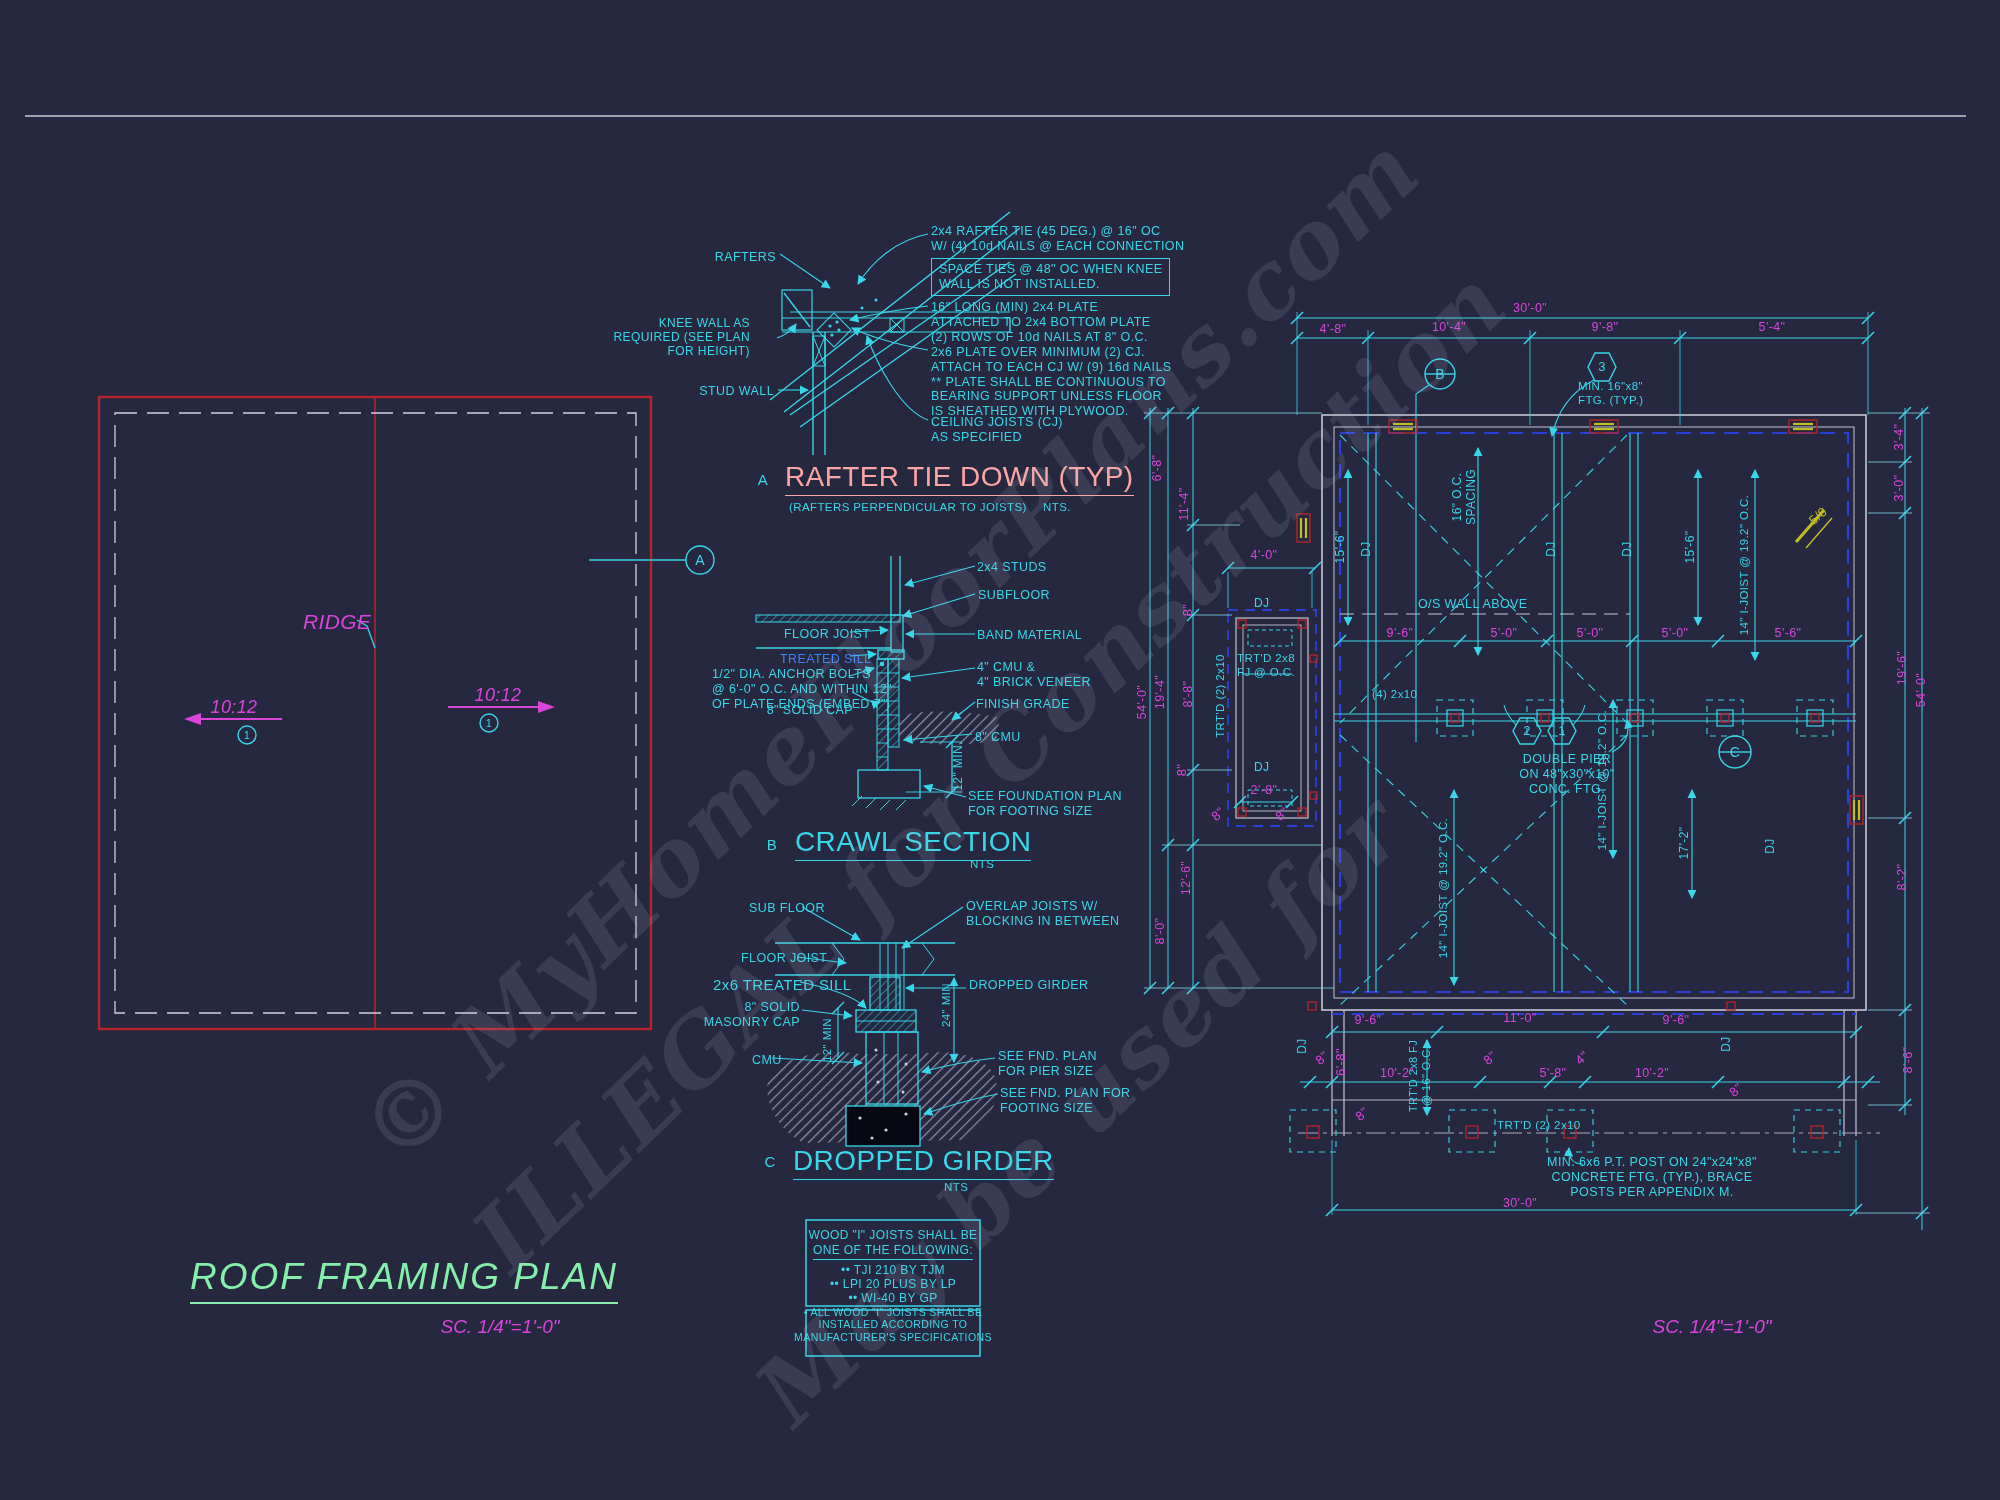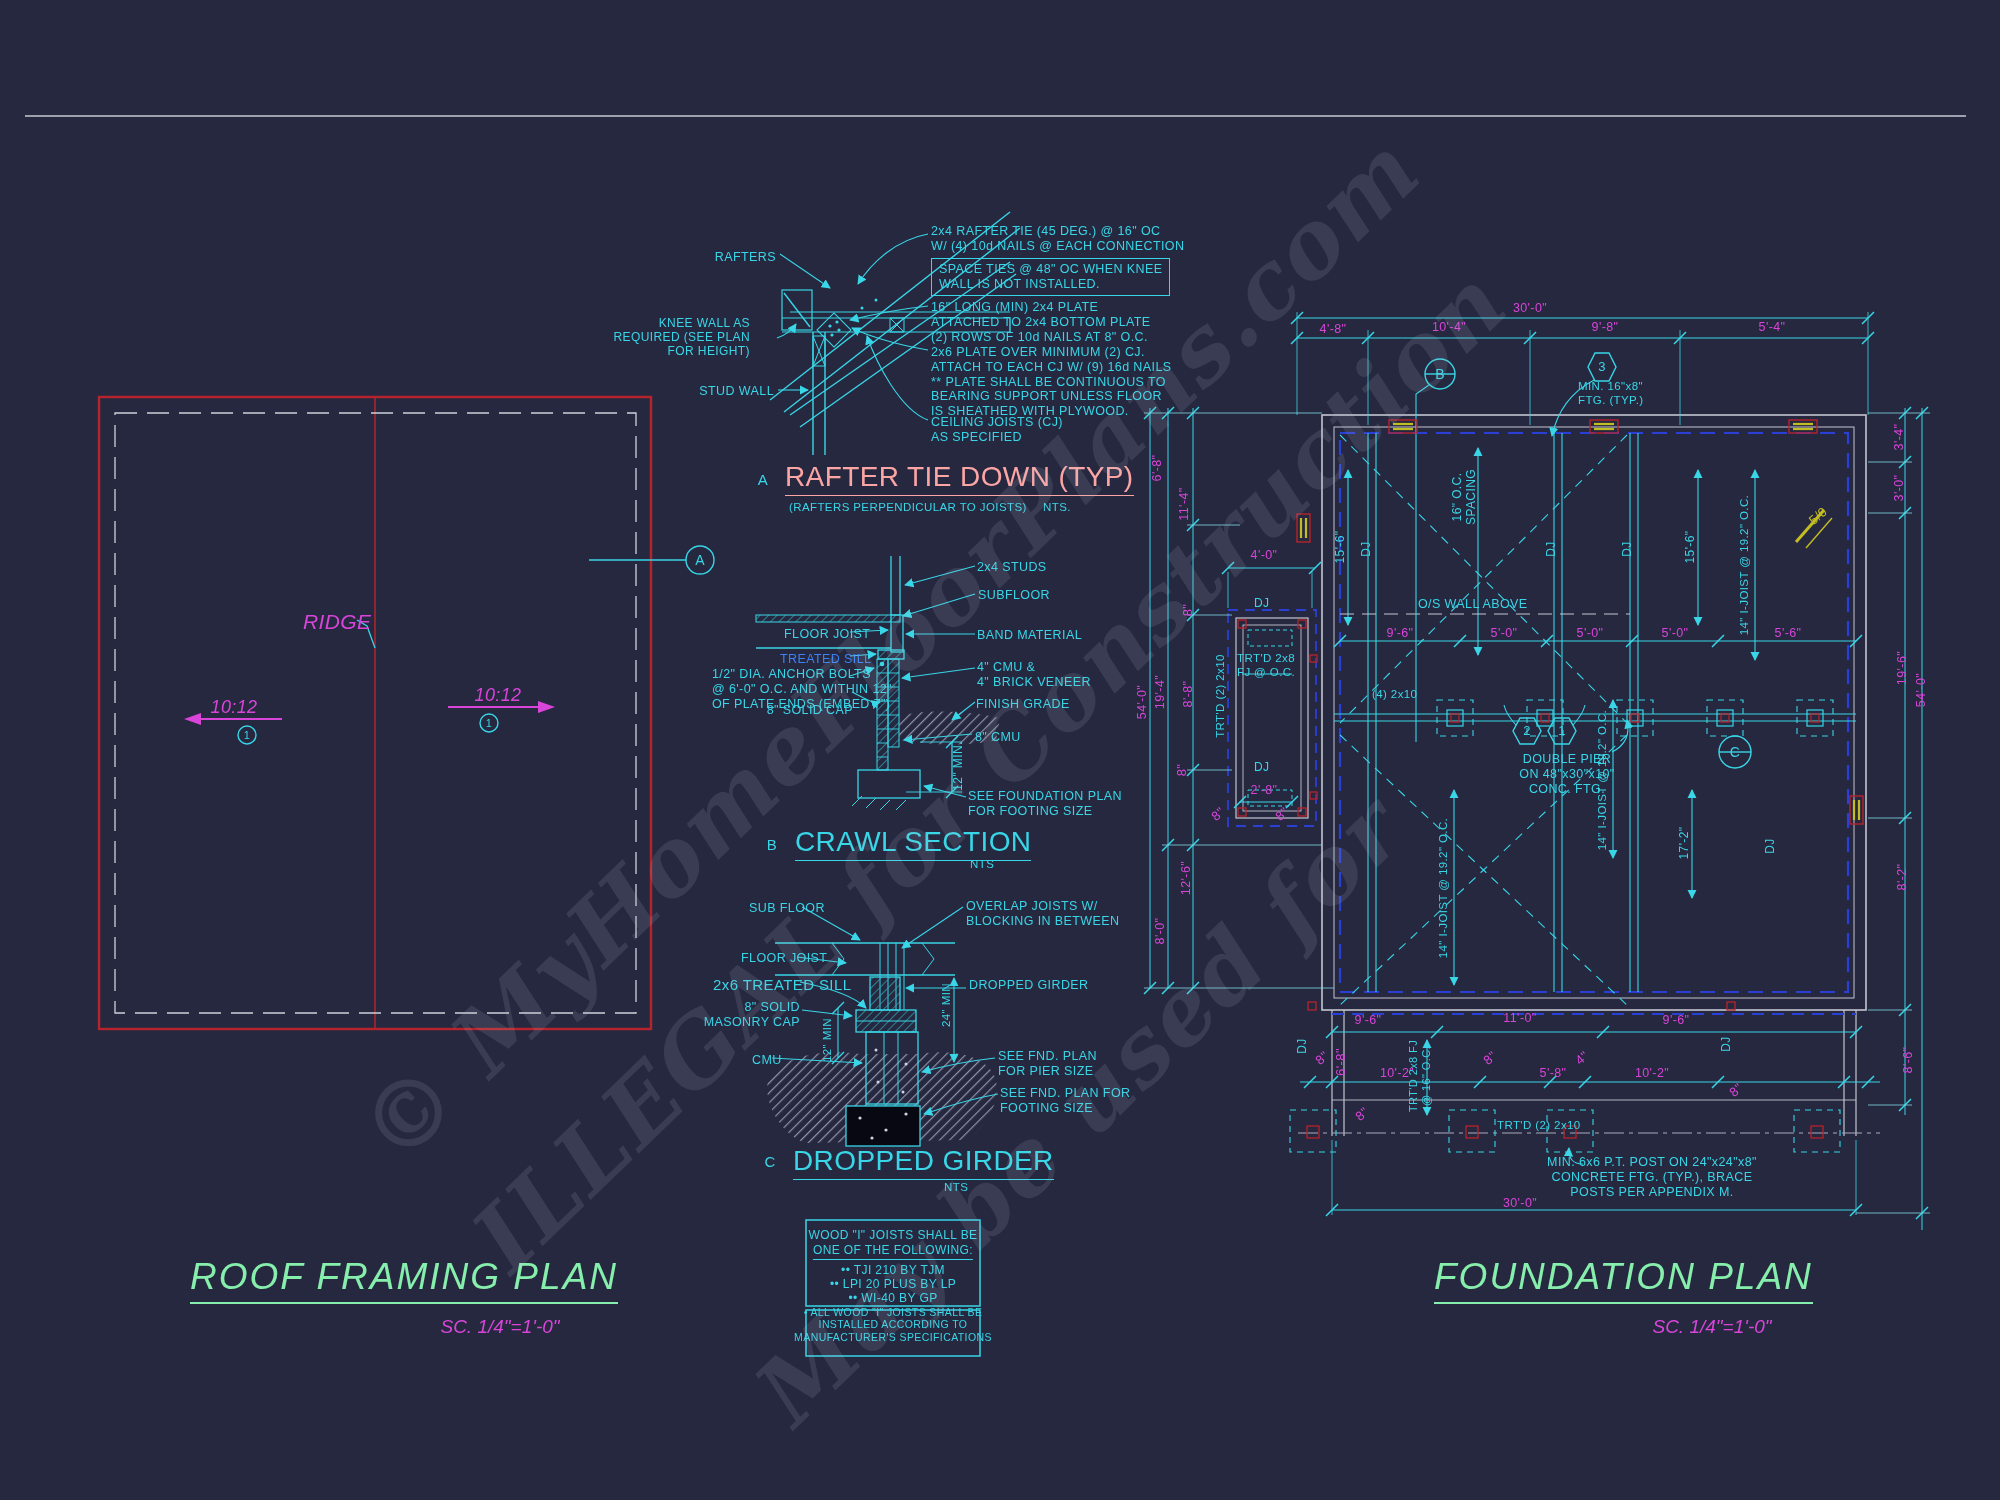--- a/index.html
+++ b/index.html
@@ -388,21 +388,20 @@
           <line x1="1868" y1="1010" x2="1912" y2="1010"></line>
           <line x1="1868" y1="1105" x2="1912" y2="1105"></line>
           <line x1="1856" y1="1213" x2="1930" y2="1213"></line>
         </g>
       </g>
     </g>
   </svg>
 
   <div class="plan-title" style="left:190px;top:1256px">ROOF FRAMING PLAN</div>
   <div class="plan-scale" style="left:500px;top:1316px">SC. 1/4"=1'-0"</div>
-  <div class="plan-title" style="left:1434px;top:1256px">FOUNDATION PLAN</div>
   <div class="plan-scale" style="left:1712px;top:1316px">SC. 1/4"=1'-0"</div>
 <div class="lab" style="color: rgb(217, 68, 217); font-size: 21px; font-style: italic; left: 303px; top: 610px;">RIDGE</div>
     <div class="lab" style="color: rgb(217, 68, 217); font-size: 18px; font-style: italic; left: 234px; top: 697px; transform: translateX(-50%);">10:12</div>
     <div class="lab" style="color: rgb(56, 214, 230); font-size: 11px; left: 247px; top: 735px; transform: translate(-50%, -50%);">1</div>
     <div class="lab" style="color: rgb(217, 68, 217); font-size: 18px; font-style: italic; left: 498px; top: 685px; transform: translateX(-50%);">10:12</div>
     <div class="lab" style="color: rgb(56, 214, 230); font-size: 11px; left: 489px; top: 723px; transform: translate(-50%, -50%);">1</div>
     <div class="lab" style="color: rgb(56, 214, 230); font-size: 12.5px; left: 776px; top: 250px; transform: translateX(-100%);">RAFTERS</div>
     <div class="lab" style="color: rgb(56, 214, 230); font-size: 12px; text-align: right; left: 750px; top: 316px; transform: translateX(-100%);">KNEE WALL AS
 REQUIRED (SEE PLAN
 FOR HEIGHT)</div>

